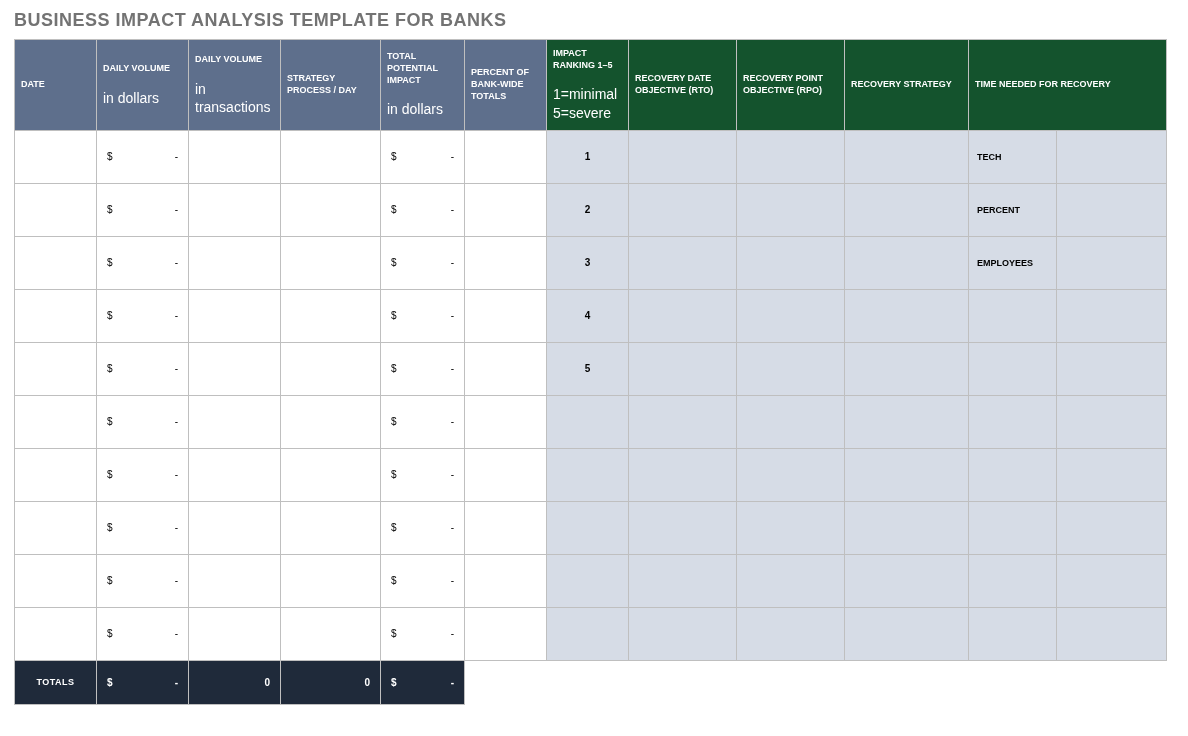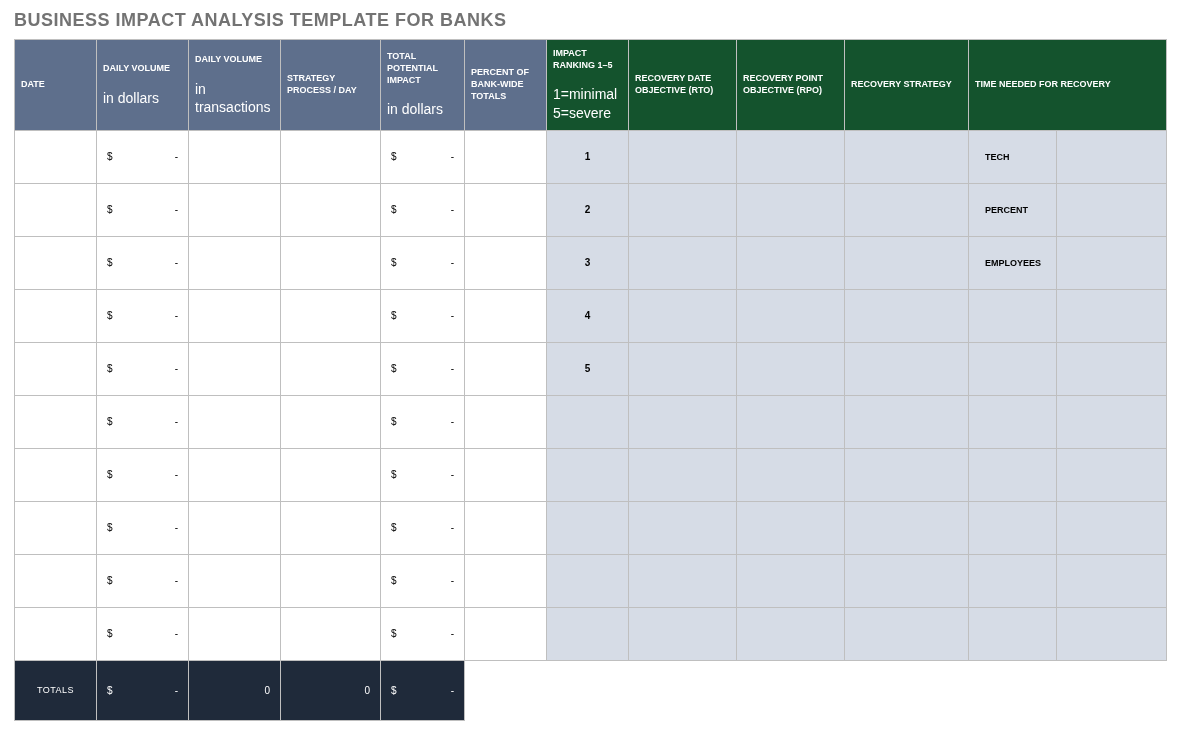--- a/index.html
+++ b/index.html
@@ -57,23 +57,23 @@
     padding: 0 10px;
   }
   td.money .ms { 
     display: flex;
     justify-content: space-between;
     font-size: 10px;
     color: #000;
   }
   td.shade { background: #d6dce6; }
   td.center { text-align: center; font-weight: bold; font-size: 10px; }
-  td.rlabel { padding-left: 16px; font-weight: bold; font-size: 9px; }
-
-  tr.totals td { background: #1f2a3a; color: #fff; height: 60px; font-weight: normal; }
+  td.rlabel { padding-left: 8px; font-weight: bold; font-size: 9px; }
+
+  tr.totals td { background: #1f2a3a; color: #fff; height: 44px; font-weight: bold; }
   tr.totals td.money .ms { color: #fff; }
   tr.totals td.tlabel { text-align: center; font-size: 9px; letter-spacing: 0.5px; }
   tr.totals td.tnum { text-align: right; padding-right: 10px; font-size: 10px; }
 
   
   col.c-date   { width: 82px; }
   col.c-dvol   { width: 92px; }
   col.c-dvolt  { width: 92px; }
   col.c-back   { width: 100px; }
   col.c-tot    { width: 84px; }

